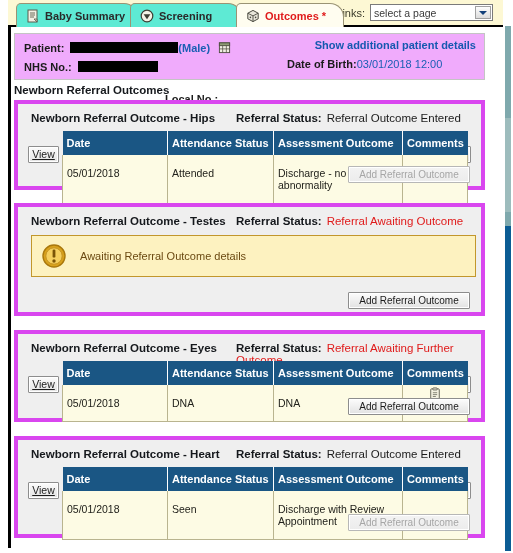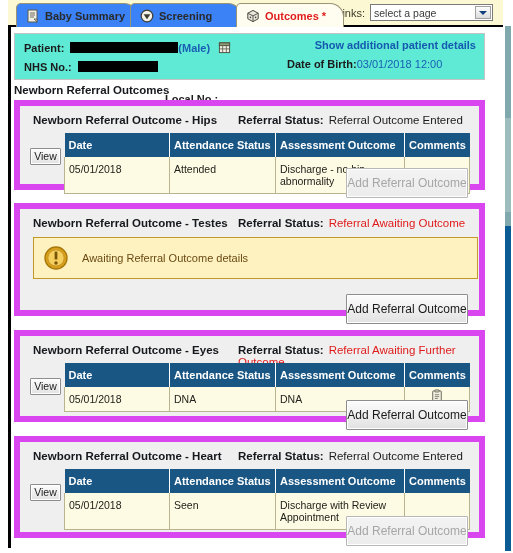--- a/index.html
+++ b/index.html
@@ -61,21 +61,21 @@
     position: absolute;
     left: 8px; top: 0;
     width: 497px; height: 27px;
     background: #fdf8d4;
     border-bottom: 2px solid #000000;
   }
   .tab {
     position: absolute;
     top: 3px;
     height: 24px;
-    background: #3b82f6;
+    background: #5eead4;
     border: 1px solid #9a9374;
     border-bottom: none;
     border-radius: 5px 14px 0 0;
     display: flex;
     align-items: center;
     gap: 5px;
     padding: 0 14px 0 9px;
     font-size: 11px;
     font-weight: bold;
     color: #2a2a2a;
@@ -129,21 +129,21 @@
     border-right: 4px solid transparent;
     border-top: 4px solid #12407a;
     display: block;
   }
 
   
   .patient-panel {
     position: absolute;
     left: 14px; top: 33px;
     width: 471px; height: 47px;
-    background: #5eead4;
+    background: #f0abfc;
     border: 1px solid #c4c4c4;
   }
   .ph-row { position: absolute; left: 9px; height: 17px; display:flex; align-items:center; }
   .ph-row.r1 { top: 5px; }
   .ph-row.r2 { top: 24px; }
   .ph-lbl { font-weight: bold; font-size: 11px; color: #1b1b1b; }
   .redact { display:inline-block; background:#000; height:11px; margin:0 0 0 6px; }
   .gender { color: #1a5fb4; font-weight: bold; font-size: 11px; }
   .cal-icon { margin-left: 8px; }
   .local-no { position:absolute; left: 150px; top:24px; font-weight:bold; font-size:11px;margin-top:35px;}
@@ -161,21 +161,21 @@
     position: absolute; left: 14px; top: 84px;
     font-size: 11.5px; font-weight: bold; color: #15181c;
   }
 
   
   .section {
     position: absolute;
     left: 14px;
     width: 471px;
     background: #efefef;
-    border: 6px solid #d946ef;
+    border: 4px solid #d946ef;
   }
   .sec-hips   { top: 100px;  height: 90px; }
   .sec-testes { top: 203px;  height: 113px; }
   .sec-eyes   { top: 330px;  height: 92px; }
   .sec-heart  { top: 436px;  height: 102px; }
 
   .sec-title {
     position: absolute; left: 13px; top: 8px;
     font-size: 11.5px; font-weight: bold; color: #15181c;
   }
@@ -201,21 +201,21 @@
     border-right: 1px solid #ffffff;
     white-space: nowrap;
   }
   table.grid th:last-child { border-right: none; }
   table.grid td {
     background: #fdfbe4;
     border: 1px solid #b9b48f;
     border-top: none;
     font-size: 10.5px;
     color: #22221c;
-    padding: 6px 4px;
+    padding: 12px 4px;
     vertical-align: top;
     height: 24px;
   }
   .c-date { width: 105px; }
   .c-att  { width: 106px; }
   .c-out  { width: 129px; }
   .c-com  { width: 55px; }
 
   
   .btn {
@@ -227,30 +227,30 @@
     text-align: center;
     cursor: pointer;
     font-family: "Liberation Sans", sans-serif;
     box-shadow: inset 0 0 0 1px #ffffff;
     padding: 0;
   }
   .btn.view, .btn.edit {
     position: absolute; top: 42px;
     width: 31px; height: 17px; line-height: 15px;
   }
-  .btn.view { left: 10px; }
+  .btn.view { left: 10px; text-decoration: underline; }
   .btn.edit { left: 47px; }
   .btn.delete {
     position: absolute; top: 42px; right: 10px;
     width: 38px; height: 17px; line-height: 15px;
   }
   .btn.add {
     position: absolute; right: 11px;
-    width: 122px; height: 30px; line-height: 15px;
-    font-size: 12px;
+    width: 122px; height: 17px; line-height: 15px;
+    font-size: 10px;
   }
   .btn.add.disabled {
     color: #a6a6a6;
     border-color: #b7b7b7;
     background: linear-gradient(#f3f3f3,#ececec);
     cursor: default;
   }
 
   
   .warn {

